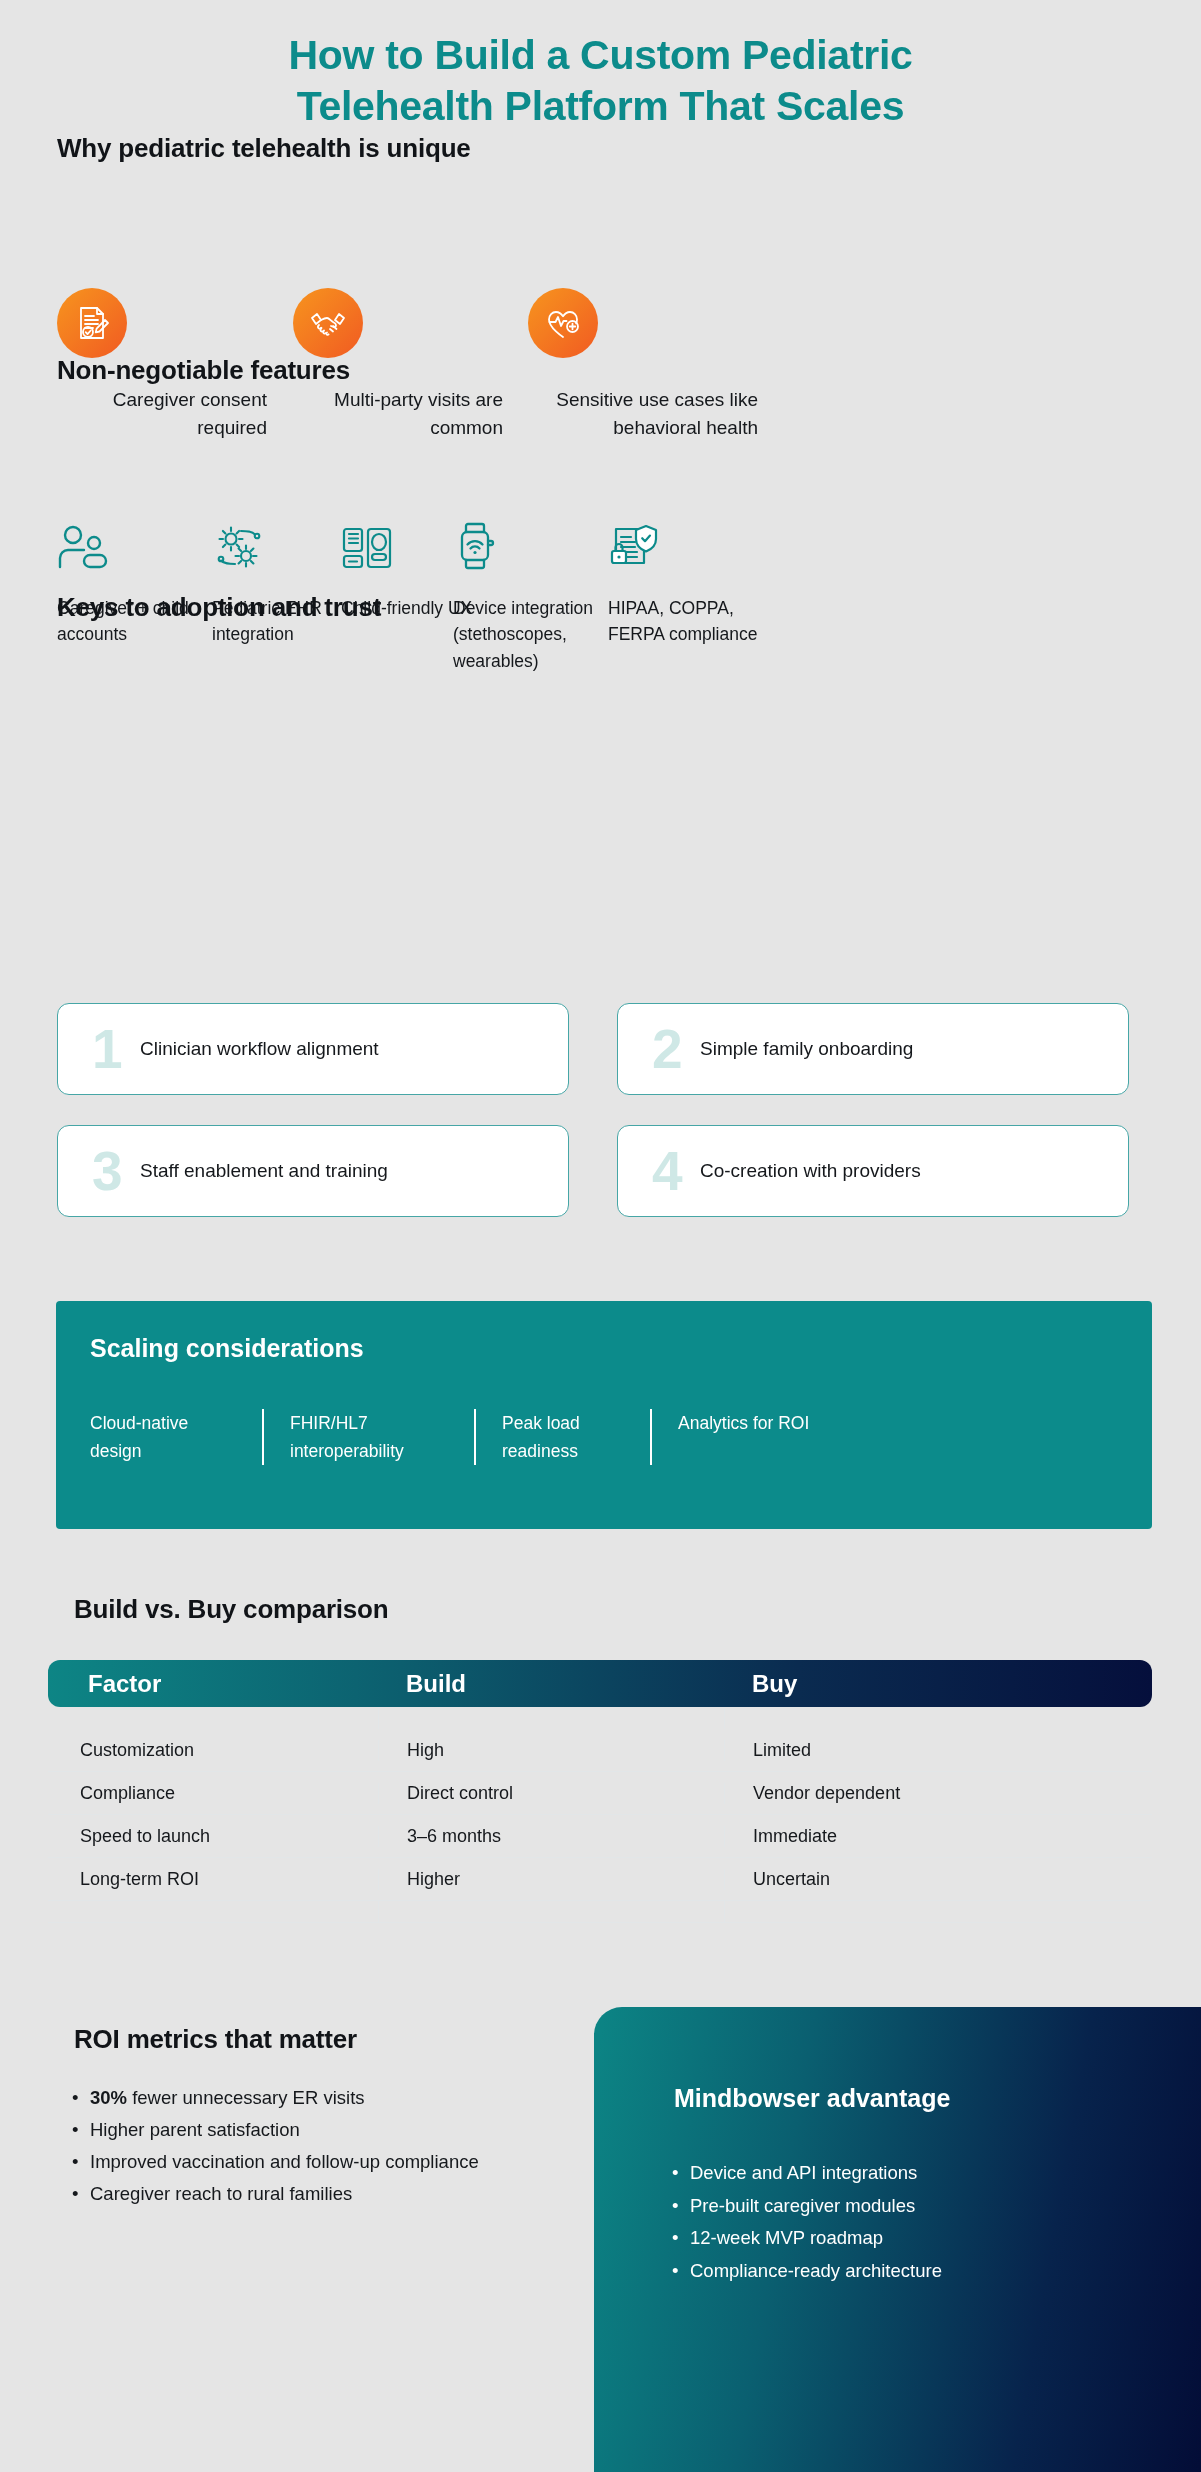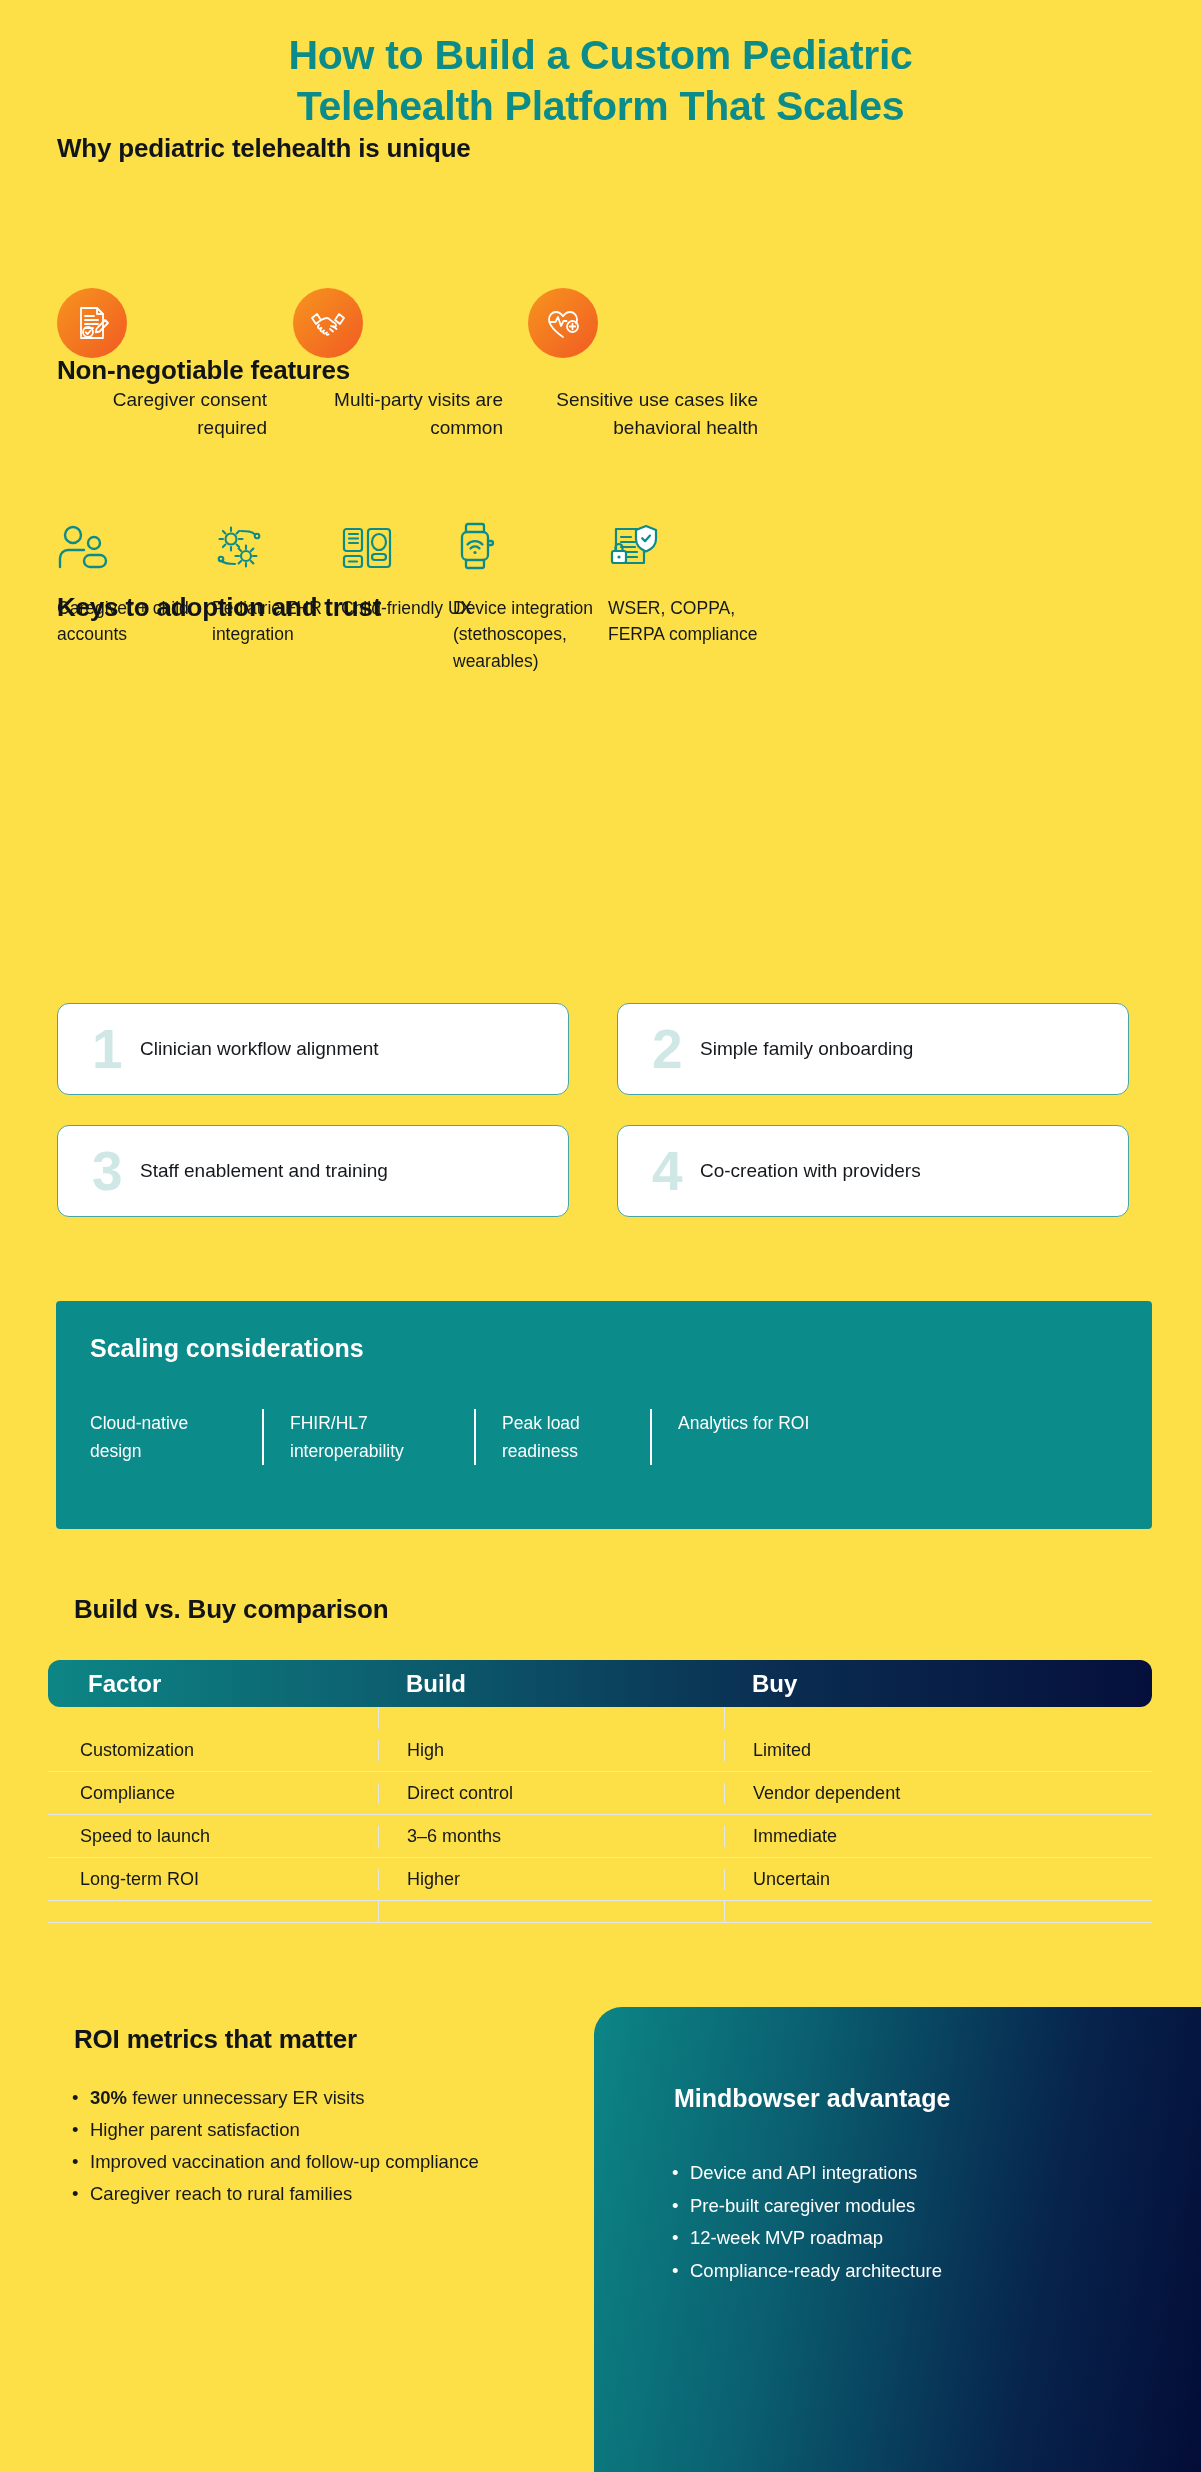--- a/index.html
+++ b/index.html
@@ -7,21 +7,21 @@
     width: 1201px;
     height: 2472px;
     background: #ffffff;
     font-family: "Liberation Sans", sans-serif;
     -webkit-font-smoothing: antialiased;
   }
   .page {
     position: relative;
     width: 1201px;
     height: 2472px;
-    background: #fde047;
+    background: #e5e5e5;
     overflow: hidden;
   }
 
   
   .title-wrap {
     position: absolute;
     left: 0; top: 30px;
     width: 1201px;
     text-align: center;
   }
@@ -405,21 +405,21 @@
           <path d="M8 6h22l6 6v28H8z"></path>
           <path d="M30 6v6h6"></path>
           <path d="M13 14h10M13 19h14M13 24h14M17 29h12M17 34h12"></path>
           <path d="M38 3l10 4v9c0 6.5-5 10.5-10 12.5-5-2-10-6-10-12.5V7z" fill="#fff"></path>
           <path d="M34.2 15.2l2.8 3 5-5.6"></path>
           <rect x="4" y="28" width="14" height="12" rx="2" fill="#fff"></rect>
           <path d="M7.5 28v-3.5a3.5 3.5 0 0 1 7 0V28"></path>
           <circle cx="11" cy="34" r="1.6" fill="#0c8b8b" stroke="none"></circle>
         </svg>
       </div>
-      <div class="feat-label">WSER, COPPA, FERPA compliance</div>
+      <div class="feat-label">HIPAA, COPPA, FERPA compliance</div>
     </div>
   </div>
 
   <h2 class="sec-head" style="left:57px; top:592px;">Keys to adoption and trust</h2>
 
   <div class="keys-grid">
     <div class="key-card k0">
       <span class="key-num">1</span>
       <span class="key-text">Clinician workflow alignment</span>
     </div>

